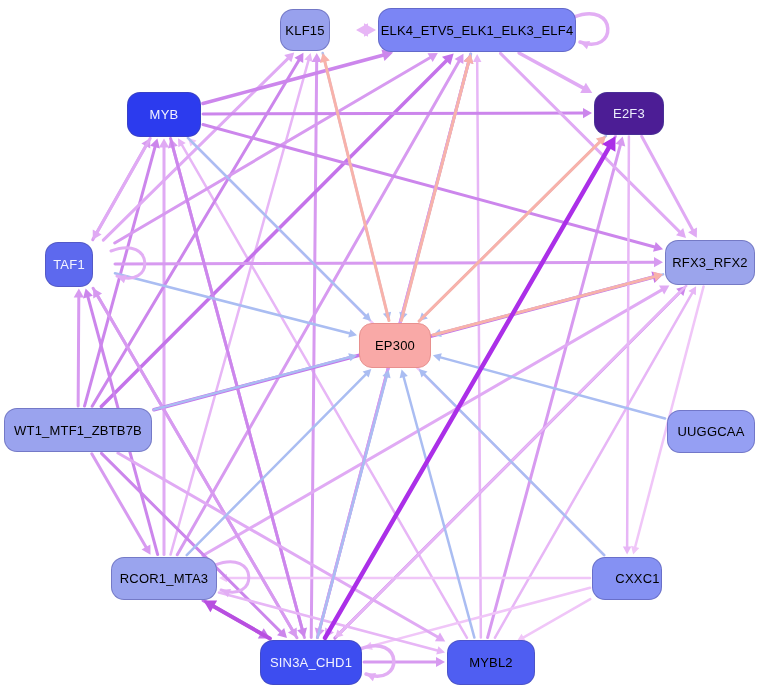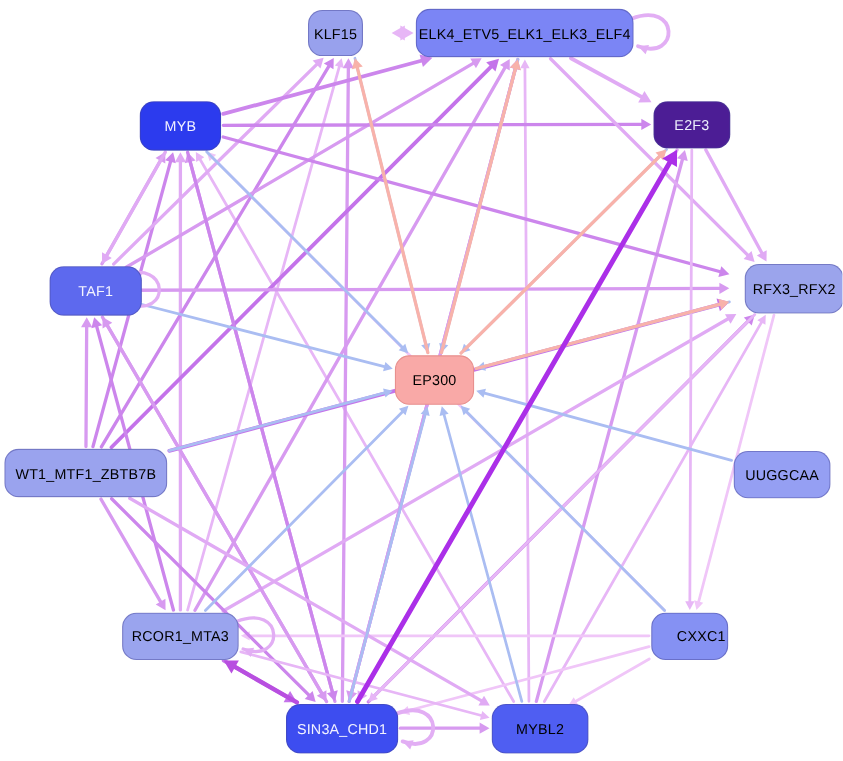--- a/index.html
+++ b/index.html
@@ -305,24 +305,24 @@
       </div>
       <div class="node" style="left: 378px; top: 8px; width: 198px; height: 44px; background: rgb(123, 133, 245); color: rgb(0, 0, 0);">
         <span>ELK4_ETV5_ELK1_ELK3_ELF4</span>
       </div>
       <div class="node" style="left: 127px; top: 91.5px; width: 74px; height: 45px; background: rgb(44, 59, 238); color: rgb(242, 242, 255);">
         <span>MYB</span>
       </div>
       <div class="node" style="left: 594px; top: 91.5px; width: 70px; height: 43px; background: #4c1d95; color: rgb(236, 238, 252);">
         <span>E2F3</span>
       </div>
-      <div class="node" style="left: 45px; top: 241.5px; width: 84px; height: 45px; background: rgb(93, 105, 238); color: rgb(244, 244, 255);">
+      <div class="node" style="left: 45px; top: 241.5px; width: 48px; height: 45px; background: rgb(93, 105, 238); color: rgb(244, 244, 255);">
         <span>TAF1</span>
       </div>
-      <div class="node" style="left: 665px; top: 239.5px; width: 90px; height: 45px; background: rgb(155, 164, 236); color: rgb(0, 0, 0); margin-left: 12px;">
+      <div class="node" style="left: 665px; top: 239.5px; width: 90px; height: 45px; background: rgb(155, 164, 236); color: rgb(0, 0, 0);">
         <span>RFX3_RFX2</span>
       </div>
       <div class="node" style="left: 359px; top: 322.5px; width: 72px; height: 45px; background: rgb(249, 169, 167); color: rgb(0, 0, 0); border-color: rgb(232, 144, 142);">
         <span>EP300</span>
       </div>
       <div class="node" style="left: 4px; top: 408px; width: 148px; height: 44px; background: rgb(154, 163, 238); color: rgb(0, 0, 0); border-radius: 13px;">
         <span>WT1_MTF1_ZBTB7B</span>
       </div>
       <div class="node" style="left: 667px; top: 409.5px; width: 88px; height: 43px; background: rgb(149, 159, 243); color: rgb(0, 0, 0);">
         <span>UUGGCAA</span>

